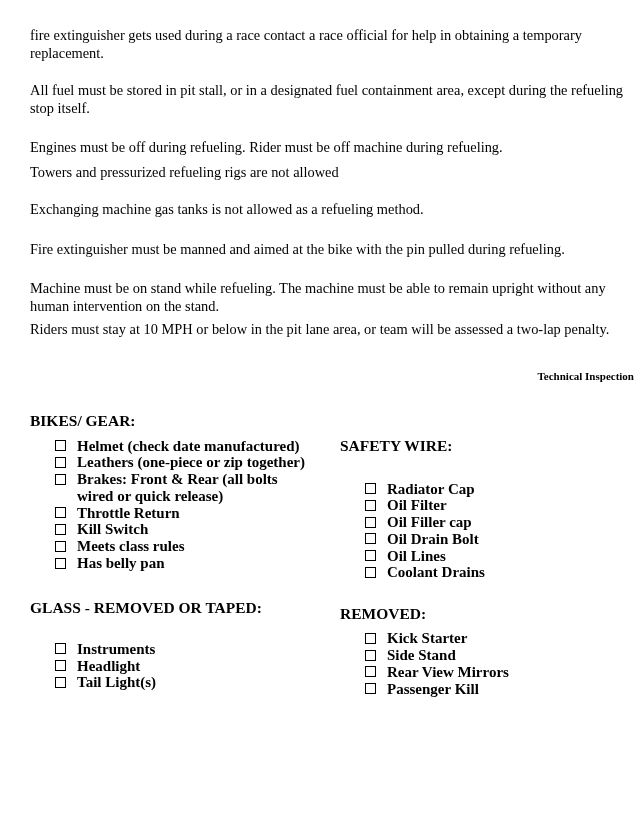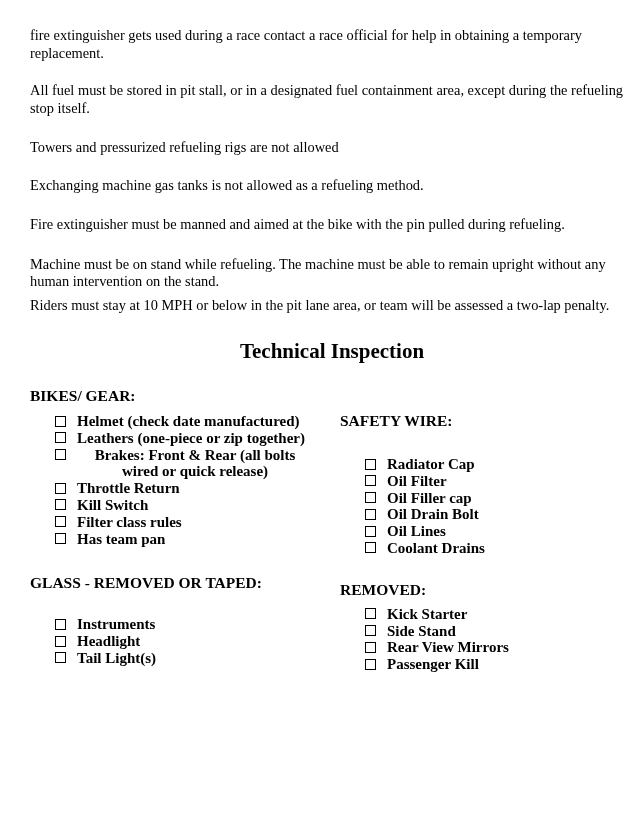--- a/index.html
+++ b/index.html
@@ -33,24 +33,24 @@
   .mb-9  { margin-bottom: 9px; }
   .mb-7  { margin-bottom: 7px; }
   .mb-6  { margin-bottom: 6px; }
   .mb-5  { margin-bottom: 5px; }
   .misspelled {
     border-bottom: 2px dashed #6363de;
   }
   
   .title {
     margin: 27px 0 0 0;
-    font-size: 21px;
+    font-size: 11px;
     line-height: 21px;
     font-weight: bold;
-    text-align: center;
+    text-align: right;
   }
   
   .columns {
     display: flex;
     margin-top: 25px;
   }
   .col-left {
     flex: 0 0 283px;
     width: 283px;
   }
@@ -83,37 +83,38 @@
     height: 11px;
     border: 1.6px solid #000000;
     margin: 2.5px 11px 0 0;
     background: #ffffff;
   }
   .check-label {
     display: block;
     max-width: 236px;
   }
   
-  .bikes-list    { margin-top: 9px; text-align: center; }
+  .bikes-list    { margin-top: 9px; }
   .glass-heading { margin-top: 27px; }
   .glass-list    { margin-top: 25px; }
   .safety-heading  { margin-top: 25px; }
   .safety-list     { margin-top: 27px; }
   .removed-heading { margin-top: 24px; }
   .removed-list    { margin-top: 8px; }
 </style>
 </head>
 <body>
 
 <div class="page">
 
   <p class="para mb-20">fire extinguisher gets used during a race contact a race official for help in obtaining a temporary replacement.</p>
 
   <p class="para mb-22">All fuel must be stored in pit stall, or in a designated fuel containment area, except during the refueling stop itself.</p>
 
+  <p class="para mb-7">Engines must be off during refueling. Rider must be off machine during refueling.</p>
 
 
   <p class="para mb-20">Towers and pressurized refueling rigs are not allowed</p>
 
   <p class="para mb-22">Exchanging machine gas tanks is not allowed as a refueling method.</p>
 
   <p class="para mb-22">Fire extinguisher must be manned and aimed at the bike with the pin pulled during refueling.</p>
 
   <p class="para mb-6">Machine must be on stand while refueling. The machine must be able to remain upright without any human intervention on the stand.</p>
 
@@ -144,25 +145,25 @@
         <li class="check-item">
           <span class="checkbox"></span>
           <span class="check-label">Throttle Return</span>
         </li>
         <li class="check-item">
           <span class="checkbox"></span>
           <span class="check-label">Kill Switch</span>
         </li>
         <li class="check-item">
           <span class="checkbox"></span>
-          <span class="check-label">Filter class rules</span>
-        </li>
-        <li class="check-item">
-          <span class="checkbox"></span>
-          <span class="check-label">Has team pan</span>
+          <span class="check-label">Meets class rules</span>
+        </li>
+        <li class="check-item">
+          <span class="checkbox"></span>
+          <span class="check-label">Has belly pan</span>
         </li>
       </ul>
 
       <h2 class="list-heading glass-heading">GLASS - REMOVED OR TAPED:</h2>
 
       <ul class="checklist glass-list">
         <li class="check-item">
           <span class="checkbox"></span>
           <span class="check-label">Instruments</span>
         </li>

